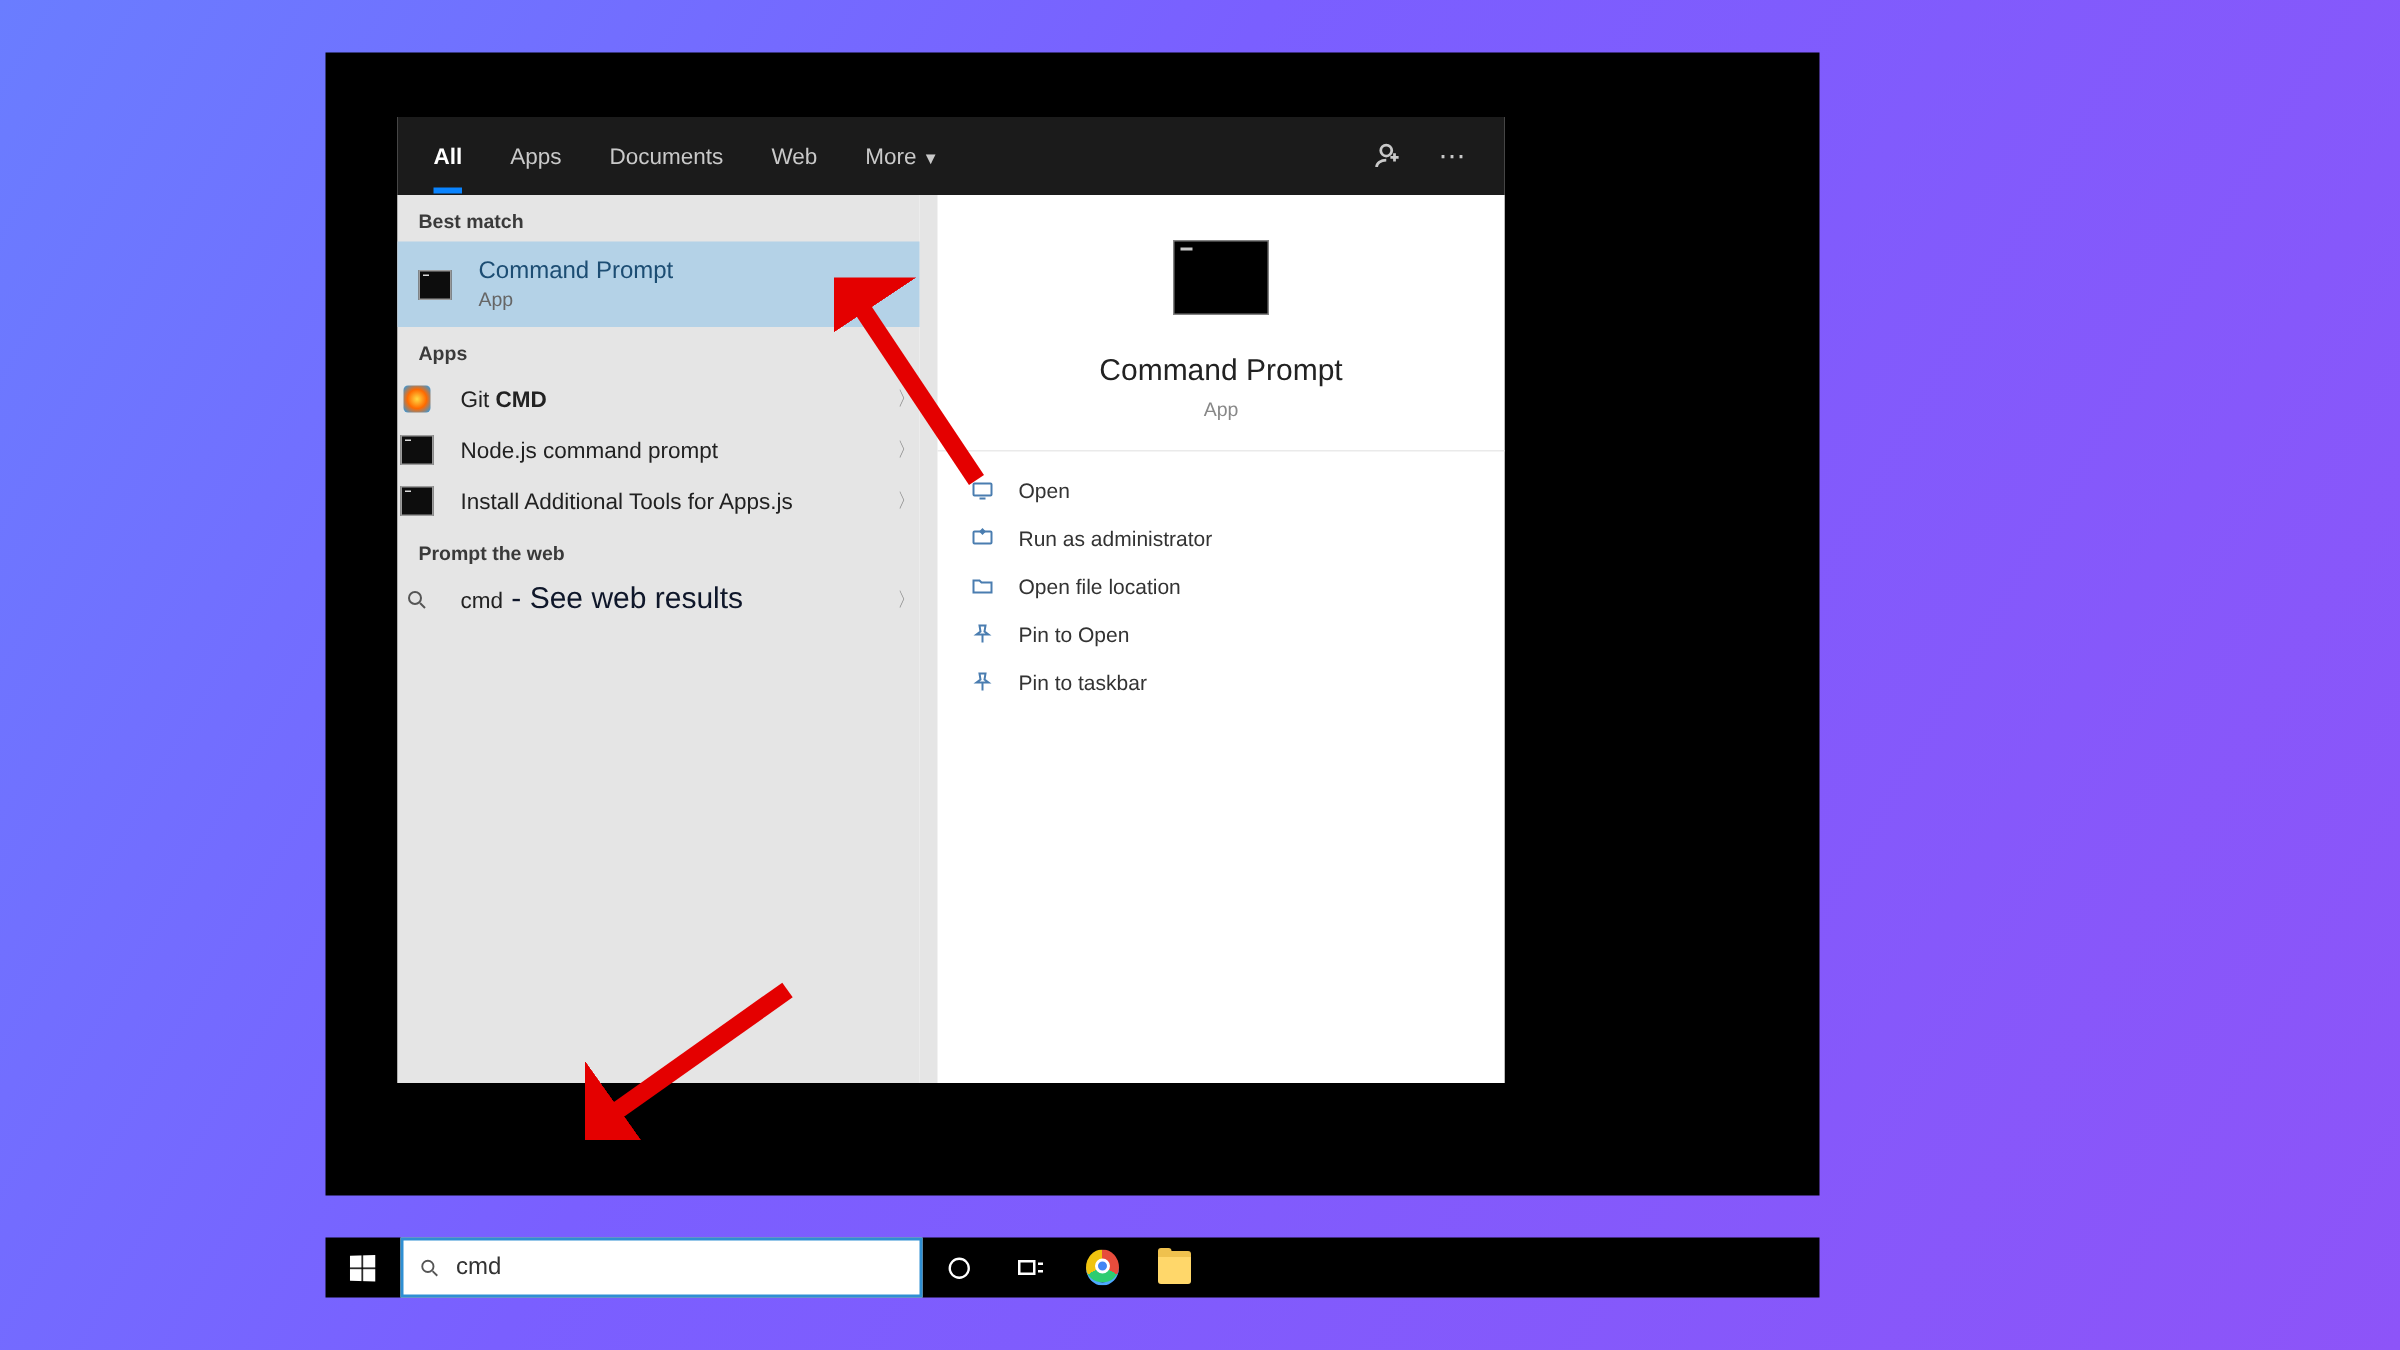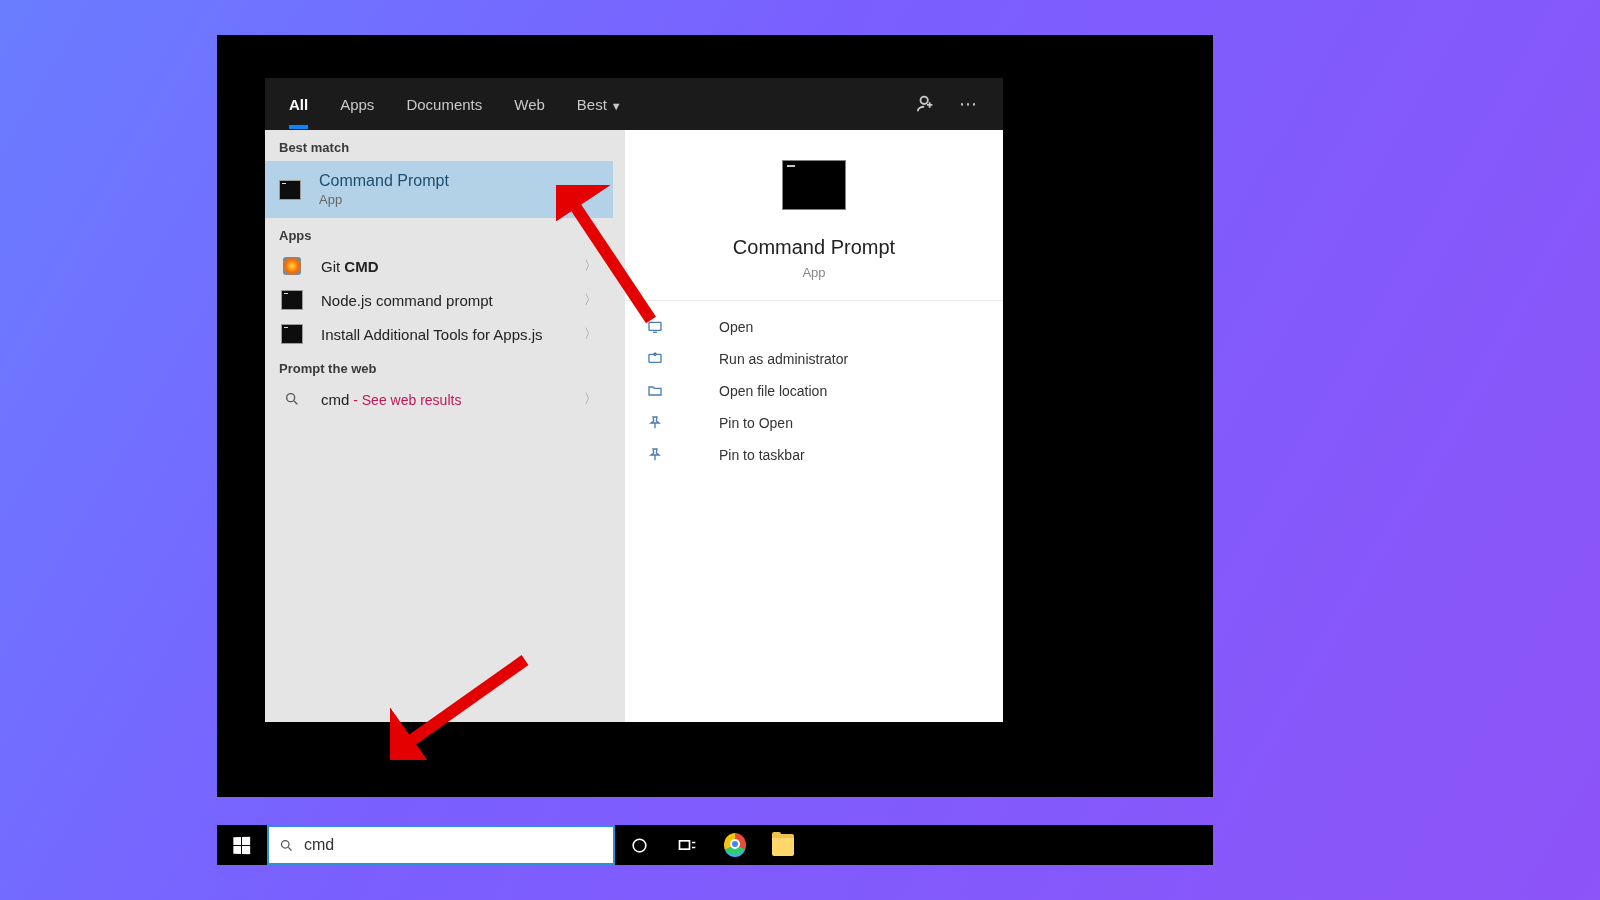--- a/index.html
+++ b/index.html
@@ -12,38 +12,38 @@
   .tab.active{color:#fff;font-weight:600;}
   .tab.active::after{content:"";position:absolute;left:0;right:0;bottom:0;height:4px;background:#0a84ff;}
   .tab .caret{margin-left:4px;font-size:11px;}
   #tabSpacer{flex:1;}
   .topIcon{width:22px;height:22px;color:#c9c9c9;display:flex;align-items:center;justify-content:center;margin-left:20px;font-size:18px;cursor:pointer;}
   
   #cols{display:flex;height:calc(100% - 52px);}
   #left{width:348px;background:#e5e5e5;}
   #right{flex:1;background:#fff;border-left:12px solid #e5e5e5;}
   .secHead{padding:10px 14px 6px 14px;font-size:13px;font-weight:700;color:#3a3a3a;}
-  .res{display:flex;align-items:center;padding:6px 16px;position:relative;cursor:pointer;}
+  .res{display:flex;align-items:center;padding:6px 2px;position:relative;cursor:pointer;}
   .res .ico{width:22px;height:22px;margin-right:18px;display:flex;align-items:center;justify-content:center;}
   .res .lbl{flex:1;color:#222;font-size:15px;}
   .res .sub{font-size:13px;color:#666;margin-top:2px;}
   .res .chev{color:#8f8f8f;font-size:13px;margin-left:8px;}
   .best{background:#b4d2e7;padding:11px 14px;}
   .best .lbl{font-size:16px;color:#1c4d73;}
   .icoCmd{background:#0d0d0d;width:22px;height:18px;border:1px solid #9b9b9b;position:relative;}
   .icoCmd::before{content:"";position:absolute;top:2px;left:2px;width:4px;height:1px;background:#dcdcdc;}
   .icoGit{background:radial-gradient(circle at 50% 50%,#ffda44,#ff6a00,#15a0ff);border-radius:3px;}
   .icoSearch svg{width:16px;height:16px;}
   
   #prevTop{padding:30px 10px 20px;text-align:center;border-bottom:1px solid #eaeaea;}
   .bigIcon{width:62px;height:48px;background:#000;margin:0 auto 26px;border:1px solid #828282;position:relative;}
   .bigIcon::before{content:"";position:absolute;top:4px;left:4px;width:8px;height:2px;background:#c8c8c8;}
   #prevTop h2{margin:0;font-weight:400;font-size:20px;color:#222;}
   #prevTop .type{font-size:13px;color:#888;margin-top:6px;}
-  .act{display:flex;align-items:center;padding:8px 22px;font-size:14px;color:#333;cursor:pointer;gap:40px;}
+  .act{display:flex;align-items:center;padding:8px 22px;font-size:14px;color:#333;cursor:pointer;}
   .act svg{width:16px;height:16px;margin-right:16px;color:#4a7db0;}
   
   #taskbar{position:absolute;left:217px;bottom:35px;width:996px;height:40px;background:#000;display:flex;align-items:center;}
   #startBtn{width:48px;display:flex;align-items:center;justify-content:center;color:#fff;cursor:pointer;}
   .winLogo{display:grid;grid-template-columns:8px 8px;grid-template-rows:8px 8px;gap:1px;transform:perspective(40px) rotateY(-8deg);}
   .winLogo span{background:#fff;}
   #searchBox{width:344px;height:36px;background:#fff;border:2px solid #2f8fd3;display:flex;align-items:center;margin-left:2px;}
   #searchBox svg{width:15px;height:15px;margin:0 8px 0 10px;color:#555;}
   #searchBox input{border:0;outline:0;font-size:16px;flex:1;background:transparent;color:#333;}
   .tbIco{width:48px;height:40px;display:flex;align-items:center;justify-content:center;color:#fff;cursor:pointer;}
@@ -60,21 +60,21 @@
 <div id="bg"></div>
 
 <div id="desk"></div>
 
 <div id="popup">
   <div id="tabs">
     <div class="tab active">All</div>
     <div class="tab">Apps</div>
     <div class="tab">Documents</div>
     <div class="tab">Web</div>
-    <div class="tab"><span>Best</span><span class="caret">▼</span></div>
+    <div class="tab"><span>More</span><span class="caret">▼</span></div>
     <div id="tabSpacer"></div>
     <div class="topIcon">
       <svg viewBox="0 0 24 24" fill="none" stroke="currentColor" stroke-width="2">
           <circle cx="10" cy="8" r="4"></circle>
           <path d="M3 20c0-3 3-5 7-5M16 10v6M13 13h6"></path>
         </svg>
     </div>
     <div class="topIcon">⋯</div>
   </div>
   <div id="cols">
@@ -112,21 +112,21 @@
         <div class="chev">〉</div>
       </div>
       <div class="secHead">Prompt the web</div>
       <div class="res">
         <div class="ico icoSearch">
           <svg viewBox="0 0 24 24" fill="none" stroke="#555" stroke-width="2">
               <circle cx="10" cy="10" r="6"></circle>
               <path d="M20 20l-5-5"></path>
             </svg>
         </div>
-        <div class="lbl"><span>cmd</span><span style="color:#be185d;font-size:14px"> - See web results</span></div>
+        <div class="lbl"><span>cmd</span><span style="color:#0f172a;font-size:20px"> - See web results</span></div>
         <div class="chev">〉</div>
       </div>
     </div>
     <div id="right">
       <div id="prevTop">
         <div class="bigIcon"></div>
         <h2>Command Prompt</h2>
         <div class="type">App</div>
       </div>
       <div style="height:10px"></div>

